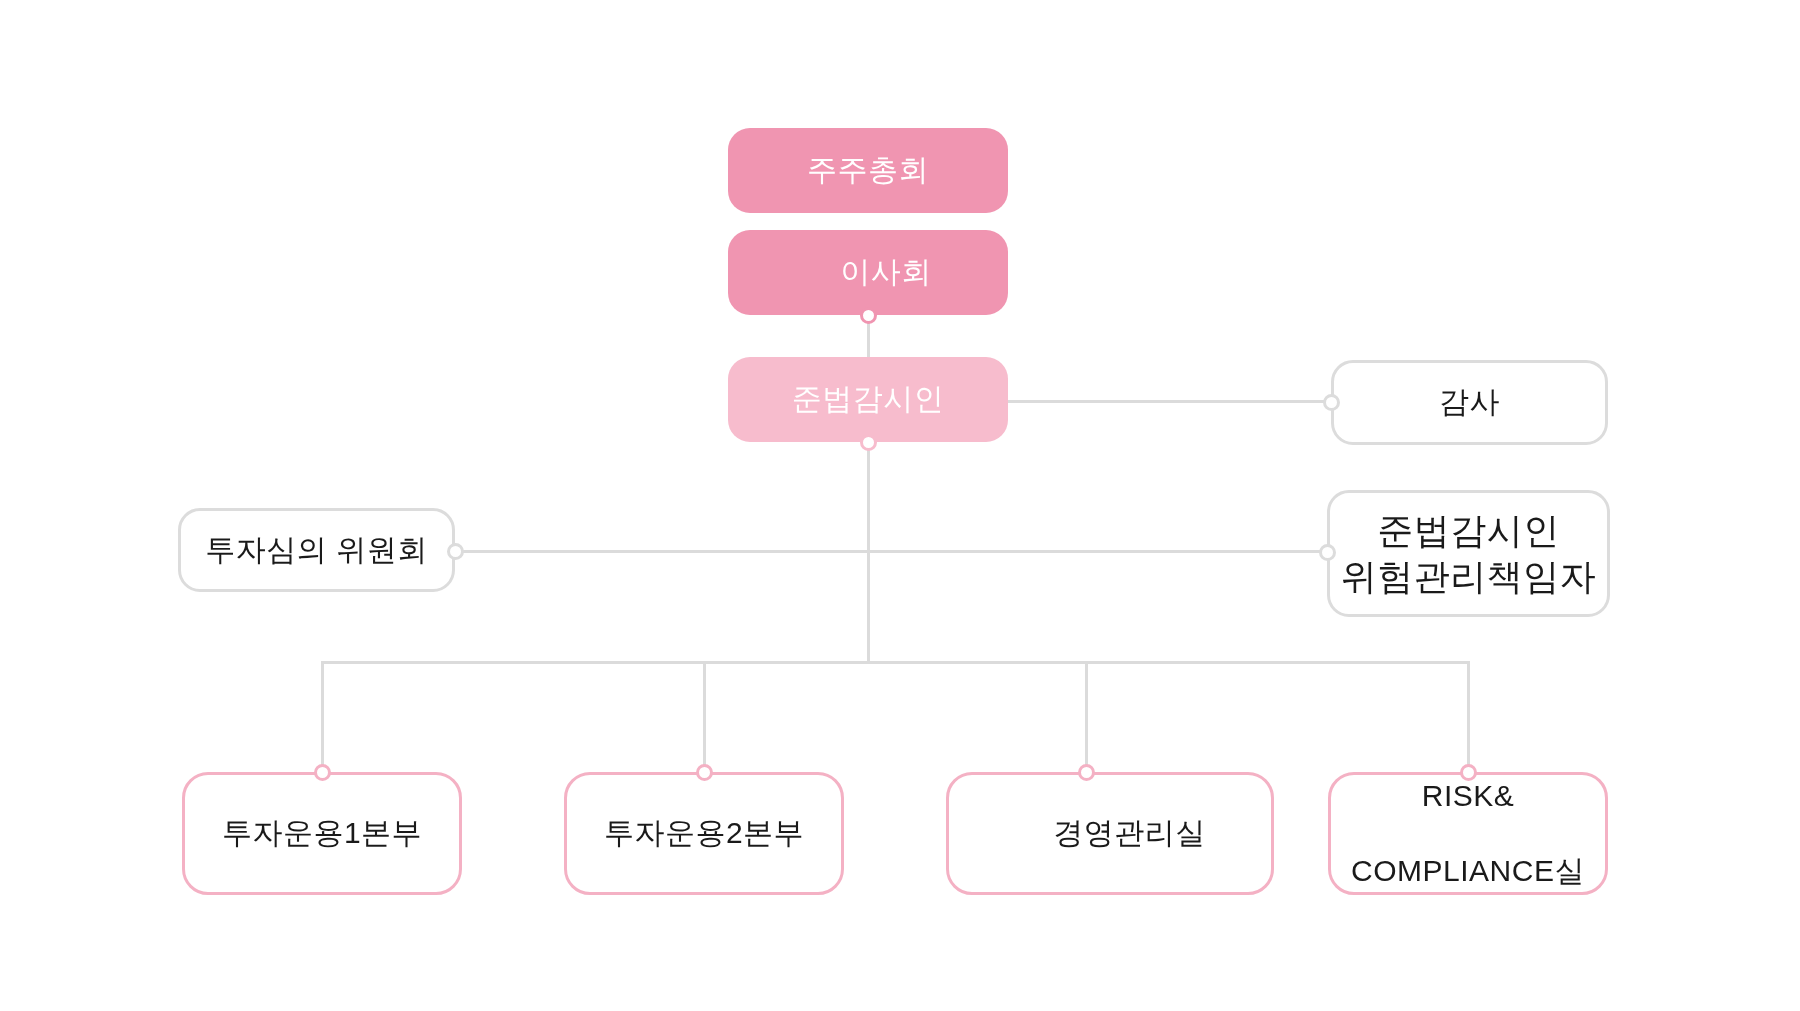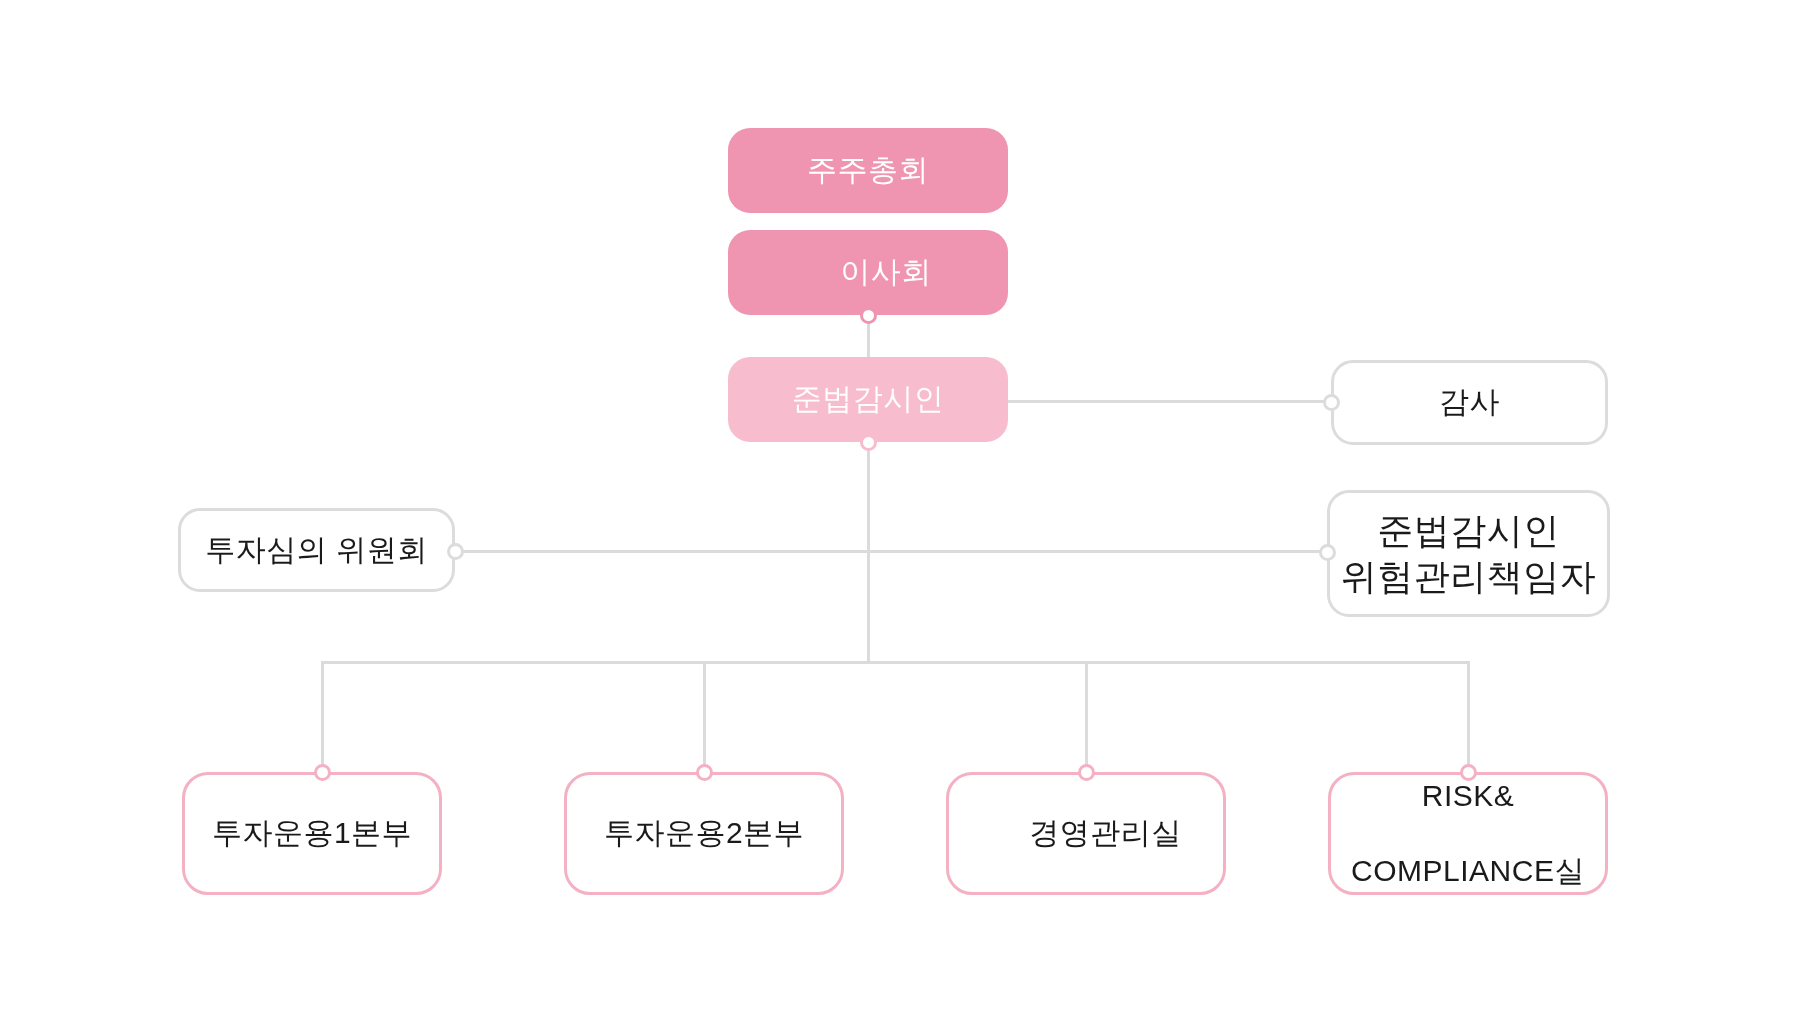--- a/index.html
+++ b/index.html
@@ -111,29 +111,29 @@
 
   <div class="box outline-gray" style="left:178px; top:508px; width:277px; height:84px;">
     <span>투자심의 위원회</span>
   </div>
 
   <div class="box outline-gray" style="left:1327px; top:490px; width:283px; height:127px; font-size:36px;">
     <span>준법감시인</span>
     <span>위험관리책임자</span>
   </div>
 
-  <div class="box outline-pink" style="left:182px; top:772px; width:260px; height:123px;">
+  <div class="box outline-pink" style="left:182px; top:772px; width:280px; height:123px;">
     <span>투자운용1본부</span>
   </div>
 
   <div class="box outline-pink" style="left:564px; top:772px; width:280px; height:123px;">
     <span>투자운용2본부</span>
   </div>
 
-  <div class="box outline-pink" style="left:946px; top:772px; width:280px; height:123px;padding-left:39px;">
+  <div class="box outline-pink" style="left:946px; top:772px; width:328px; height:123px;padding-left:39px;">
     <span>경영관리실</span>
   </div>
 
   <div class="box outline-pink" style="left:1328px; top:772px; width:280px; height:123px;gap:37px;">
     <span>RISK&amp;</span>
     <span>COMPLIANCE실</span>
   </div>
 
 </div>
 

